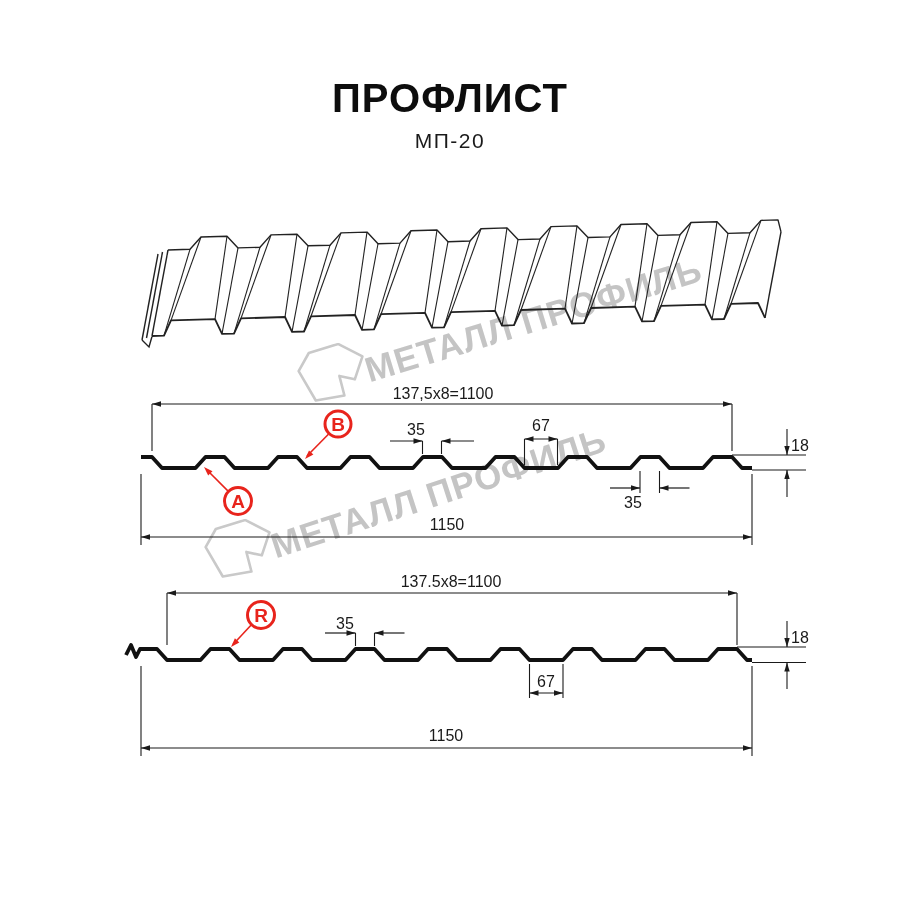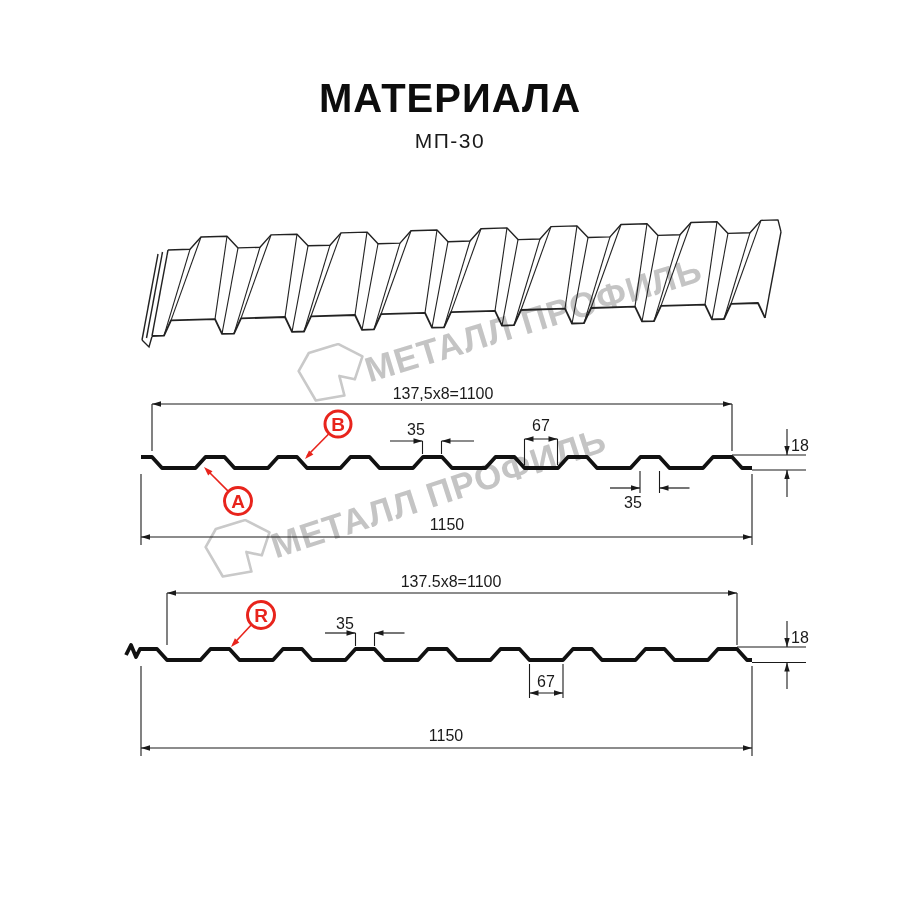--- a/index.html
+++ b/index.html
@@ -18,22 +18,22 @@
   .wm-logo.l2{left:198px;top:520px;transform:rotate(-6deg);}
   svg.draw{position:absolute;left:0;top:0;z-index:2;}
   text.dim{font-family:"Liberation Sans",sans-serif;font-size:16px;fill:#1a1a1a;}
   text.reb{font-family:"Liberation Sans",sans-serif;font-size:19px;font-weight:700;fill:#e8241c;}
 </style>
 </head>
 <body>
 
 <div class="page">
 
-  <div class="hdr title">МАТЕРИАЛА</div>
-  <div class="hdr subtitle">МП-30</div>
+  <div class="hdr title">ПРОФЛИСТ</div>
+  <div class="hdr subtitle">МП-20</div>
 
   <svg class="wm-logo l1" width="76" height="58" viewBox="0 0 76 58">
     <path d="M8,24 L20,7 L50,1 L73,16 L63,38 L48,33 L51,53 L22,55 Z" fill="none" stroke="#c9c9c9" stroke-width="2.6" stroke-linejoin="round"></path>
   </svg>
   <div class="wm-text t1">МЕТАЛЛ ПРОФИЛЬ</div>
 
   <svg class="wm-logo l2" width="76" height="58" viewBox="0 0 76 58">
     <path d="M8,24 L20,7 L50,1 L73,16 L63,38 L48,33 L51,53 L22,55 Z" fill="none" stroke="#c9c9c9" stroke-width="2.6" stroke-linejoin="round"></path>
   </svg>
   <div class="wm-text t2">МЕТАЛЛ ПРОФИЛЬ</div>

